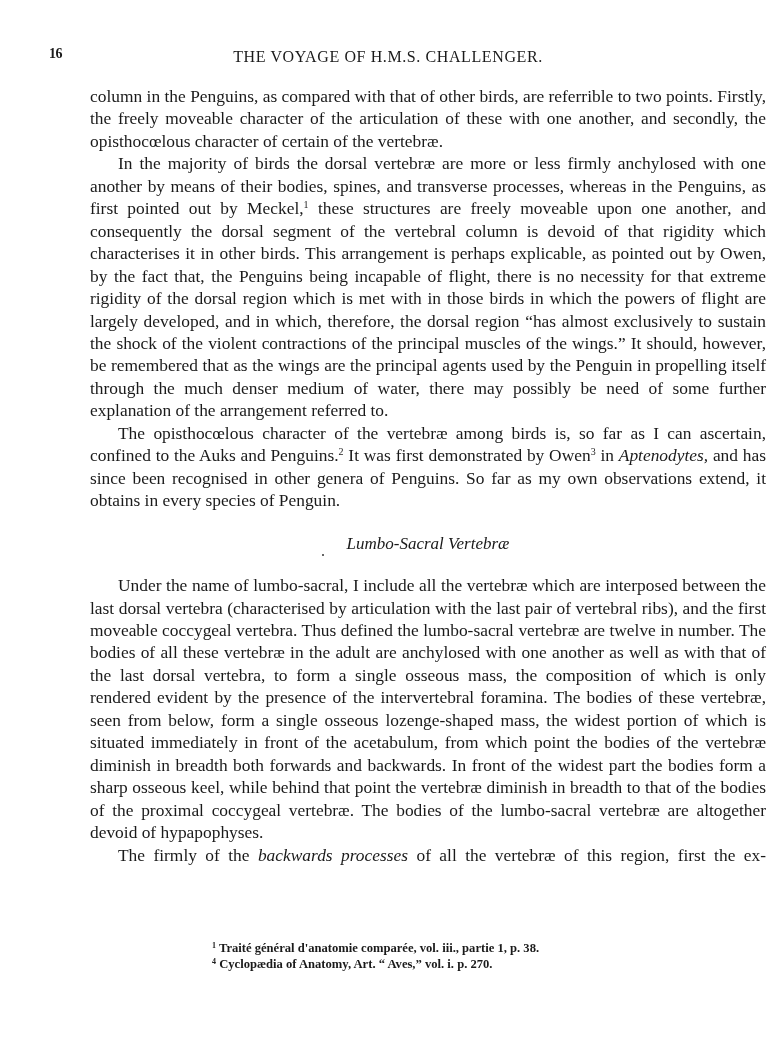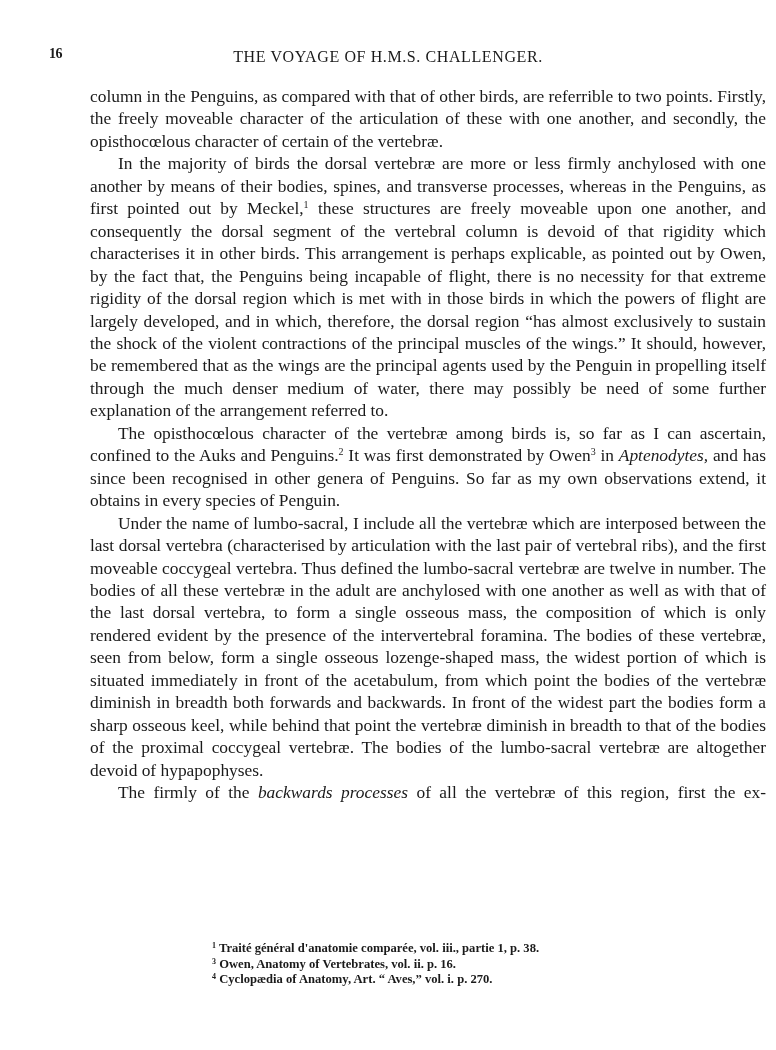--- a/index.html
+++ b/index.html
@@ -30,25 +30,25 @@
     <div class="running-title">THE VOYAGE OF H.M.S. CHALLENGER.</div>
   </div>
 
   <div class="body-text">
     <p>column in the Penguins, as compared with that of other birds, are referrible to two points.  Firstly, the freely moveable character of the articulation of these with one another, and secondly, the opisthocœlous character of certain of the vertebræ.</p>
 
     <p class="indent"><span>In the majority of birds the dorsal vertebræ are more or less firmly anchylosed with one another by means of their bodies, spines, and transverse processes, whereas in the Penguins, as first pointed out by Meckel,</span><sup>1</sup><span> these structures are freely moveable upon one another, and consequently the dorsal segment of the vertebral column is devoid of that rigidity which characterises it in other birds.  This arrangement is perhaps explicable, as pointed out by Owen, by the fact that, the Penguins being incapable of flight, there is no necessity for that extreme rigidity of the dorsal region which is met with in those birds in which the powers of flight are largely developed, and in which, therefore, the dorsal region “has almost exclusively to sustain the shock of the violent contractions of the principal muscles of the wings.”  It should, however, be remembered that as the wings are the principal agents used by the Penguin in propelling itself through the much denser medium of water, there may possibly be need of some further explanation of the arrangement referred to.</span></p>
 
     <p class="indent"><span>The opisthocœlous character of the vertebræ among birds is, so far as I can ascertain, confined to the Auks and Penguins.</span><sup>2</sup><span>  It was first demonstrated by Owen</span><sup>3</sup><span> in </span><em>Aptenodytes,</em><span> and has since been recognised in other genera of Penguins.  So far as my own observations extend, it obtains in every species of Penguin.</span></p>
 
+    <p class="section-heading"><span>Lumbo-Sacral Vertebræ</span><span class="dot"></span></p>
 
     <p class="indent">Under the name of lumbo-sacral, I include all the vertebræ which are interposed between the last dorsal vertebra (characterised by articulation with the last pair of vertebral ribs), and the first moveable coccygeal vertebra.  Thus defined the lumbo-sacral vertebræ are twelve in number.  The bodies of all these vertebræ in the adult are anchylosed with one another as well as with that of the last dorsal vertebra, to form a single osseous mass, the composition of which is only rendered evident by the presence of the intervertebral foramina.  The bodies of these vertebræ, seen from below, form a single osseous lozenge-shaped mass, the widest portion of which is situated immediately in front of the acetabulum, from which point the bodies of the vertebræ diminish in breadth both forwards and backwards.  In front of the widest part the bodies form a sharp osseous keel, while behind that point the vertebræ diminish in breadth to that of the bodies of the proximal coccygeal vertebræ.  The bodies of the lumbo-sacral vertebræ are altogether devoid of hypapophyses.</p>
 
     <p class="indent last-line"><span>The firmly of the </span><em>backwards processes</em><span> of all the vertebræ of this region, first the ex-</span></p>
   </div>
 
   <div class="footnotes">
     <div><sup>1</sup><span> Traité général d'anatomie comparée, vol. iii., partie 1, p. 38.</span></div>
-    <div><sup>3</sup><span> Owen, Anatomy of Vertebrates, vol. ii. p. 16.</span></div>
     <div><sup>4</sup><span> Cyclopædia of Anatomy, Art. “ Aves,” vol. i. p. 270.</span></div>
   </div>
 
 </div>
 
 </body></html>

